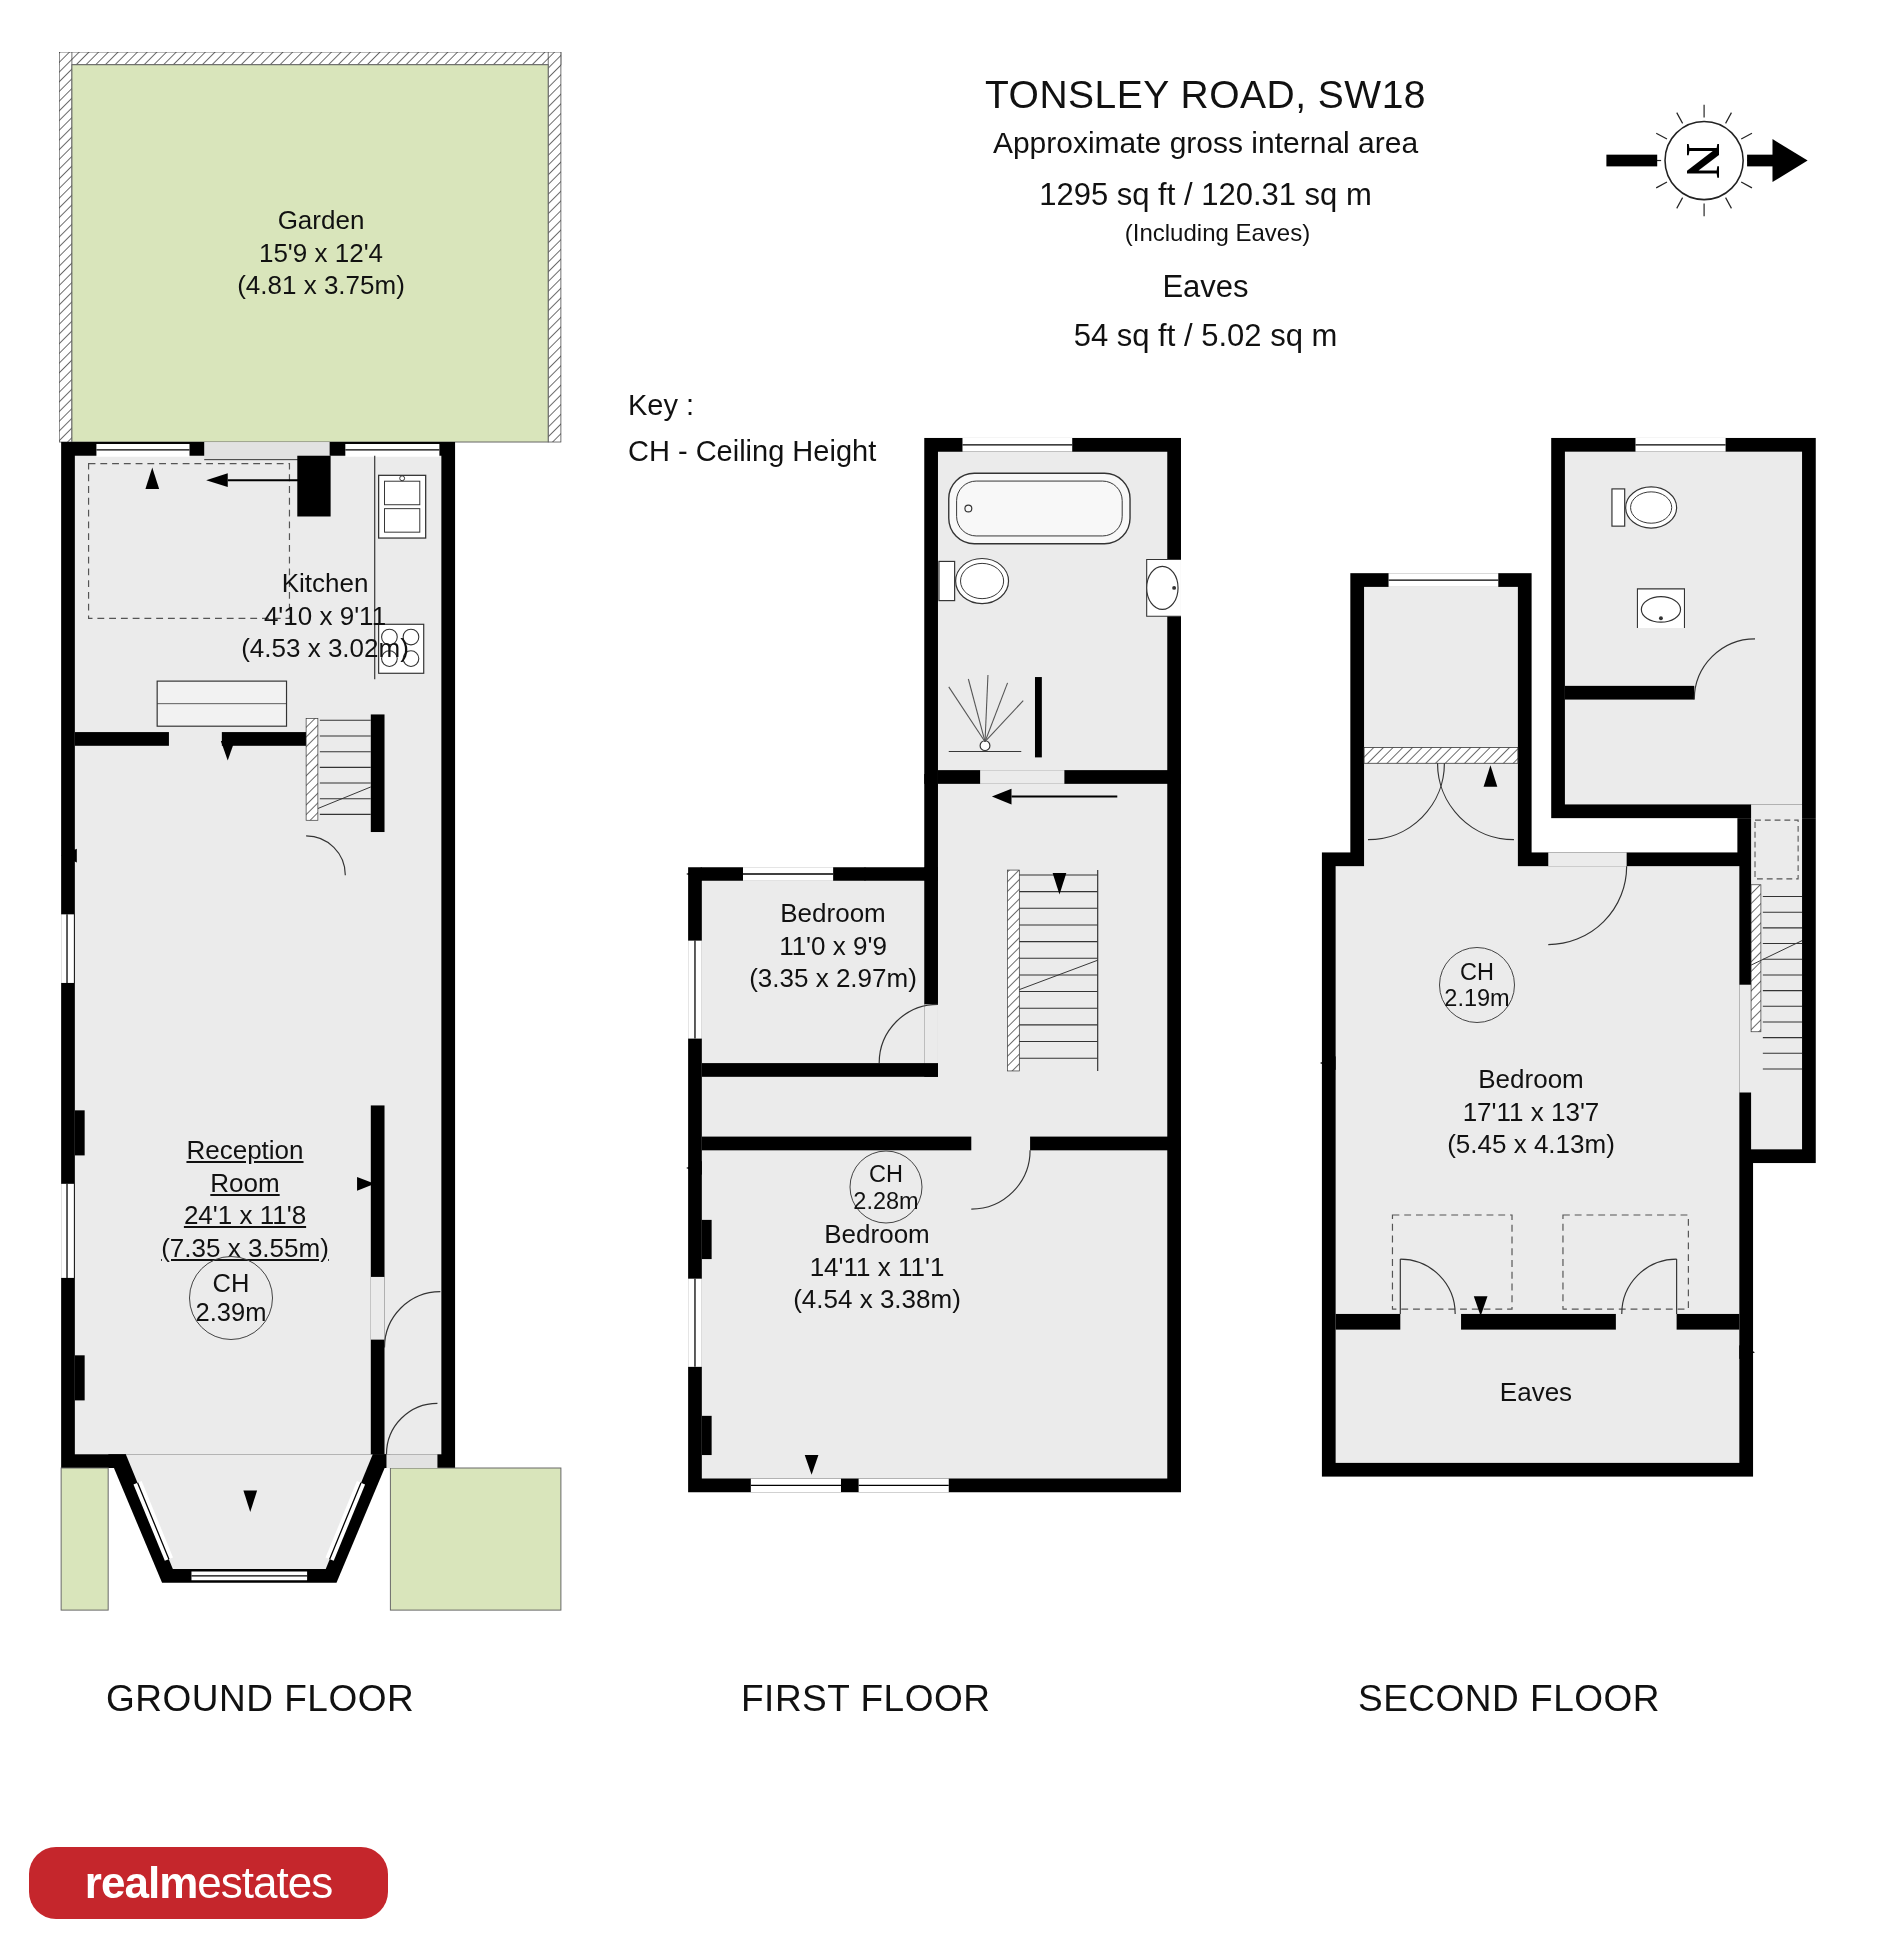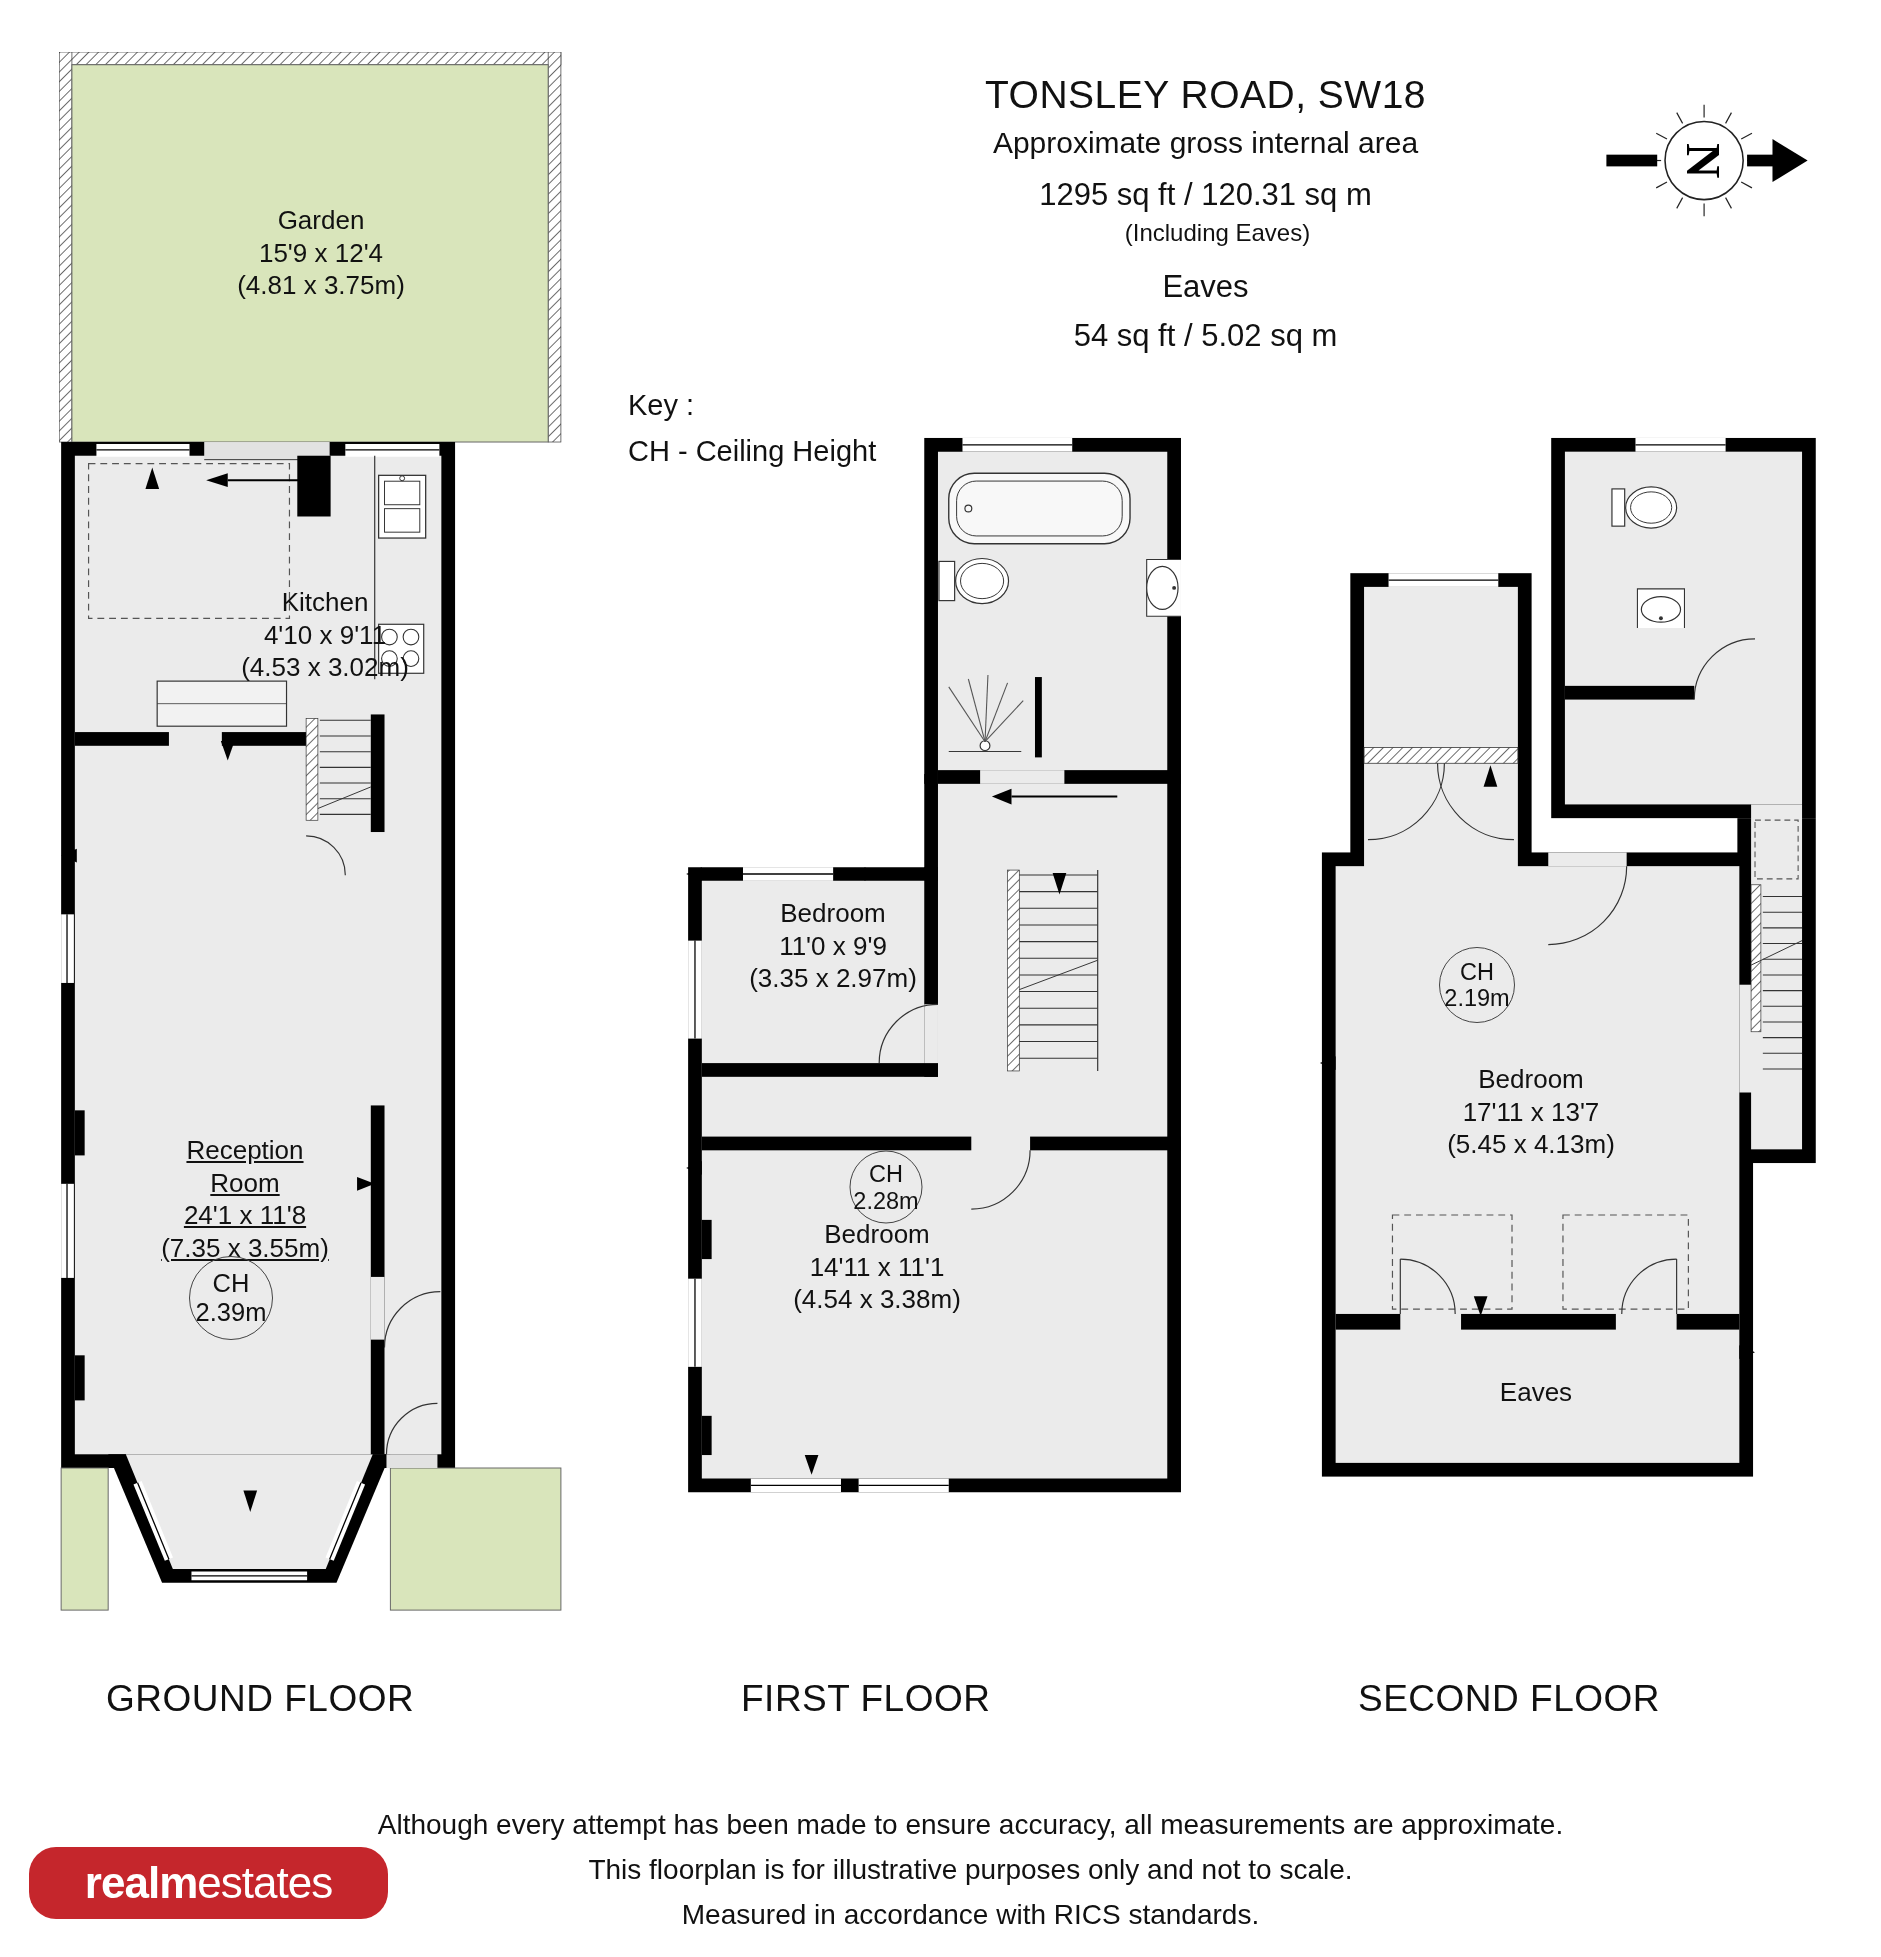--- a/index.html
+++ b/index.html
@@ -191,21 +191,21 @@
         <polygon points="18,813 18,827 2,820"></polygon>
       </g>
     </svg>
   </div>
 
   <div class="room-label" style="left:321px;top:253px;width:245px;">
     <div>Garden</div>
     <div>15'9 x 12'4</div>
     <div>(4.81 x 3.75m)</div>
   </div>
-  <div class="room-label" style="left:325px;top:616px;width:245px;margin-top:19px;">
+  <div class="room-label" style="left:325px;top:616px;width:245px;">
     <div>Kitchen</div>
     <div>4'10 x 9'11</div>
     <div>(4.53 x 3.02m)</div>
   </div>
   <div class="room-label" style="left:245px;top:1199px;width:172px;text-decoration:underline;">
     <div>Reception Room</div>
     <div>24'1 x 11'8</div>
     <div>(7.35 x 3.55m)</div>
   </div>
   <div class="ch-badge" style="left:231px;top:1298px;width:82px;height:82px;font-size:25.5px;">
@@ -411,25 +411,20 @@
     <div>(5.45 x 4.13m)</div>
   </div>
   <div class="room-label" style="left:1536px;top:1392px;width:196px;">
     <div>Eaves</div>
   </div>
 
   <div class="floor-title" style="left:106px;">GROUND FLOOR</div>
   <div class="floor-title" style="left:741px;">FIRST FLOOR</div>
   <div class="floor-title" style="left:1358px;">SECOND FLOOR</div>
 
-  <div id="footer">
-    <div>Although every attempt has been made to ensure accuracy, all measurements are approximate.</div>
-    <div>This floorplan is for illustrative purposes only and not to scale.</div>
-    <div>Measured in accordance with RICS standards.</div>
-  </div>
 
   <div id="logo">
     <span class="b">realm</span>
       <span>estates</span>
   </div>
 
 </div>
 
 
 </body></html>

